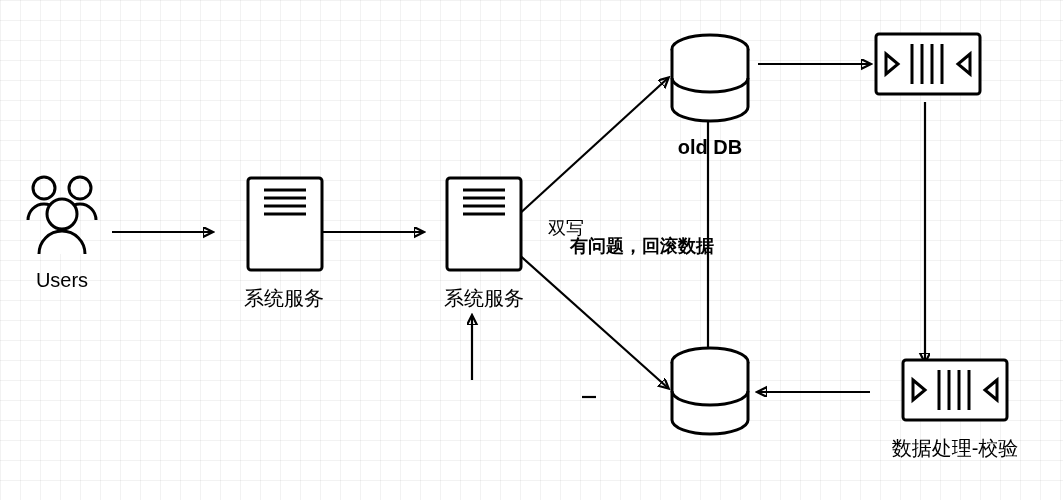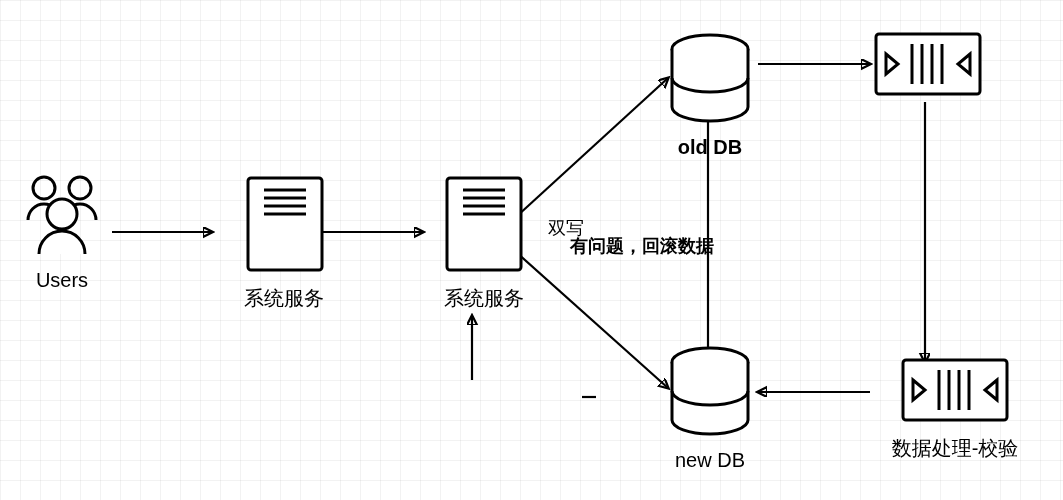--- a/index.html
+++ b/index.html
@@ -155,21 +155,20 @@
   <div class="node" style="left:660px; top:346px; width:100px;">
     <span class="icon">
       <svg width="86" height="90" viewBox="0 0 86 90">
         <g fill="#fff" stroke="#000" stroke-width="3">
           <ellipse cx="43" cy="16" rx="38" ry="14"></ellipse>
           <path d="M5 16 V74 a38 14 0 0 0 76 0 V16"></path>
           <path d="M5 45 a38 14 0 0 0 76 0" fill="none"></path>
         </g>
       </svg>
     </span>
-    <div class="label">new DB</div>
   </div>
 
   <div class="node" style="left:868px; top:32px; width:120px;">
     <span class="icon">
       <svg width="108" height="64" viewBox="0 0 108 64">
         <rect x="2" y="2" width="104" height="60" rx="3" fill="#fff" stroke="#000" stroke-width="3"></rect>
 
         <path d="M12 22 L24 32 L12 42 Z" fill="none" stroke="#000" stroke-width="3"></path>
 
         <line x1="38" y1="12" x2="38" y2="52" stroke="#000" stroke-width="3"></line>

